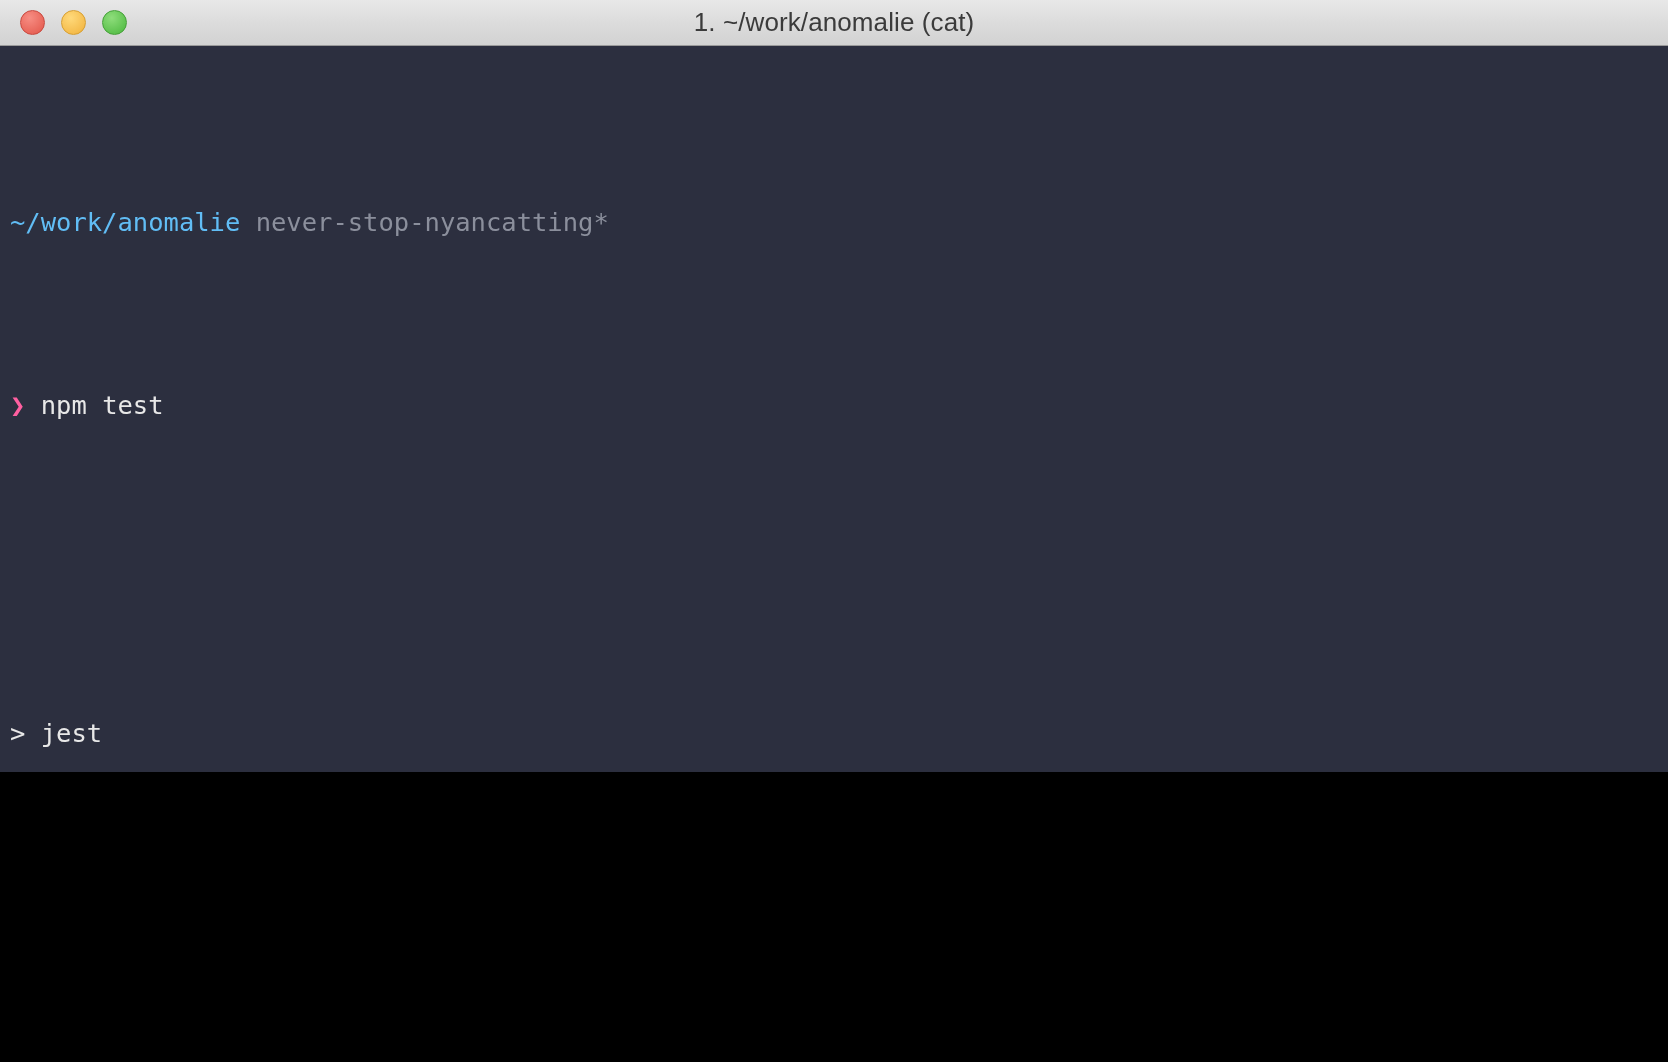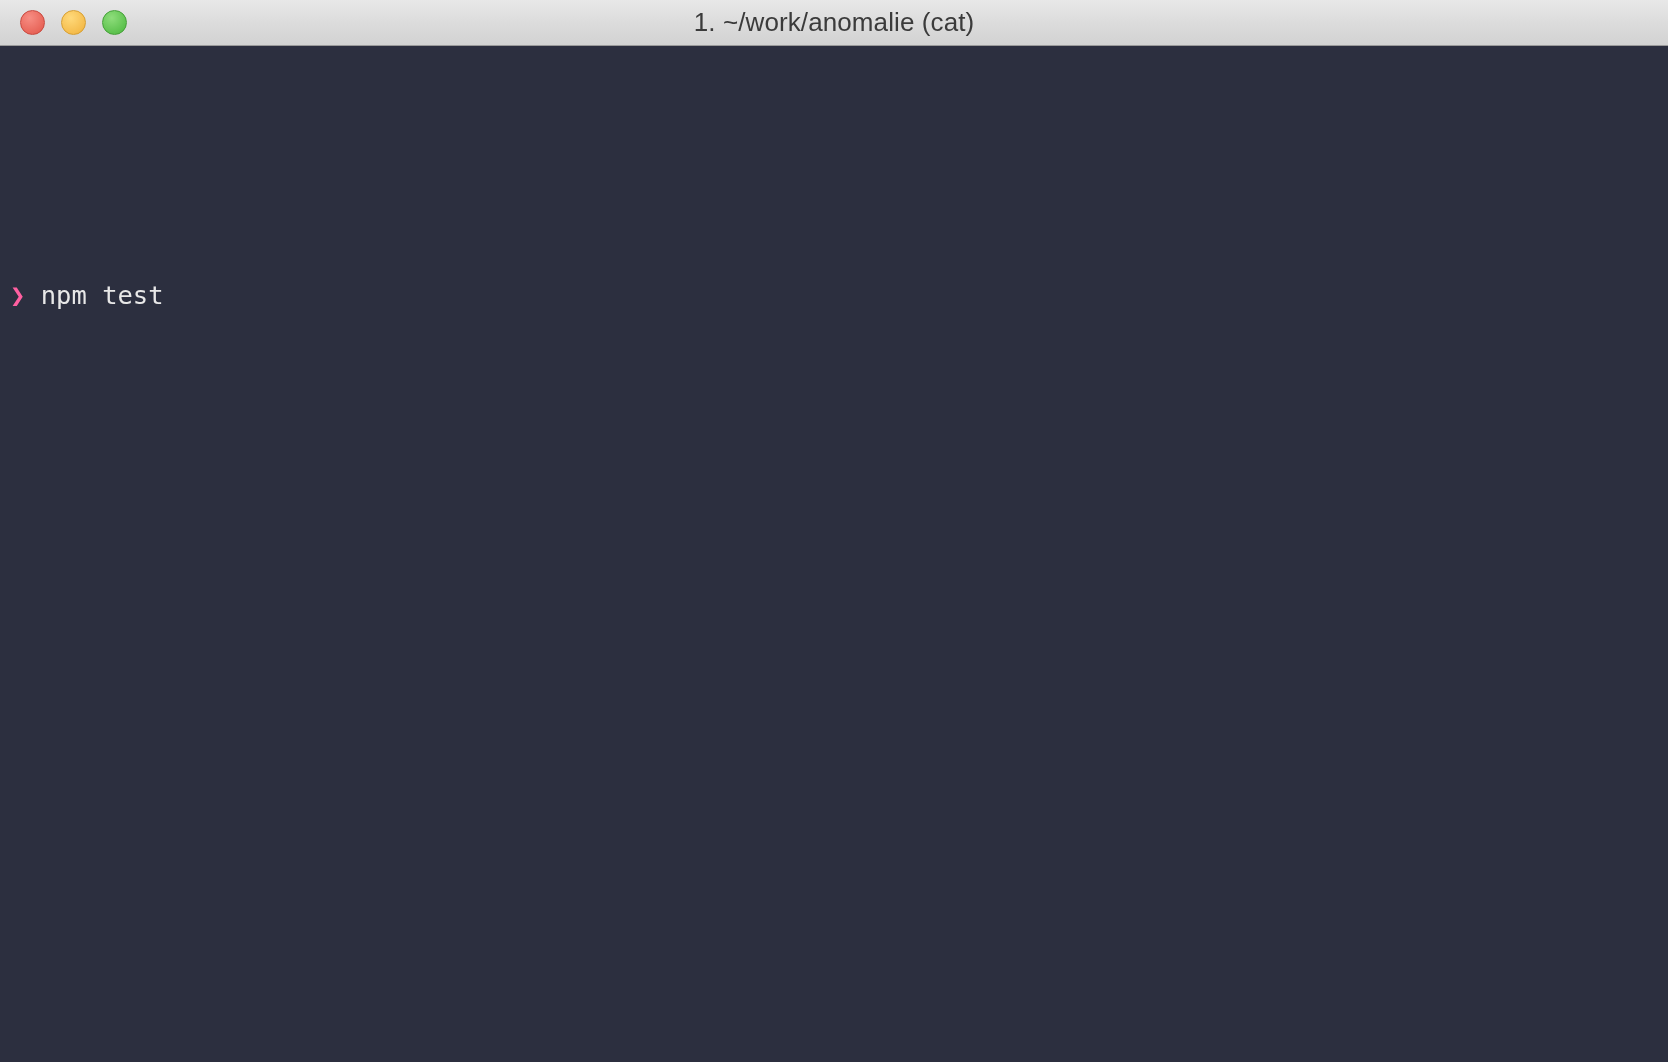--- a/index.html
+++ b/index.html
@@ -10,21 +10,21 @@
   body {
     width: 1668px;
     height: 1062px;
     overflow: hidden;
     font-family: "DejaVu Sans Mono", "Liberation Mono", monospace;
   }
 
   
   .window {
     width: 1668px;
-    height: 1062px;
+    height: 772px;
     position: relative;
     display: flex;
     flex-direction: column;
     background: #a16207;
   }
 
   
   .titlebar {
     height: 45px;
     flex: 0 0 45px;
@@ -94,27 +94,29 @@
       <div class="tl tl-close"></div>
       <div class="tl tl-min"></div>
       <div class="tl tl-max"></div>
     </div>
     <div class="title-text">1. ~/work/anomalie (cat)</div>
   </div>
 
   <div class="term">
 
     
+    <div class="line"><span class="c-cyan">~/work/anomalie</span> <span class="c-gray">never-stop-nyancatting*</span></div>
 
     
     <div class="line"><span class="c-pink">❯</span> <span class="c-white">npm test</span></div>
 
     <div class="blank"></div>
 
     
+    <div class="line c-white">&gt; jest</div>
 
     <div class="blank"></div>
 
     
     
 
     
 
     
     

